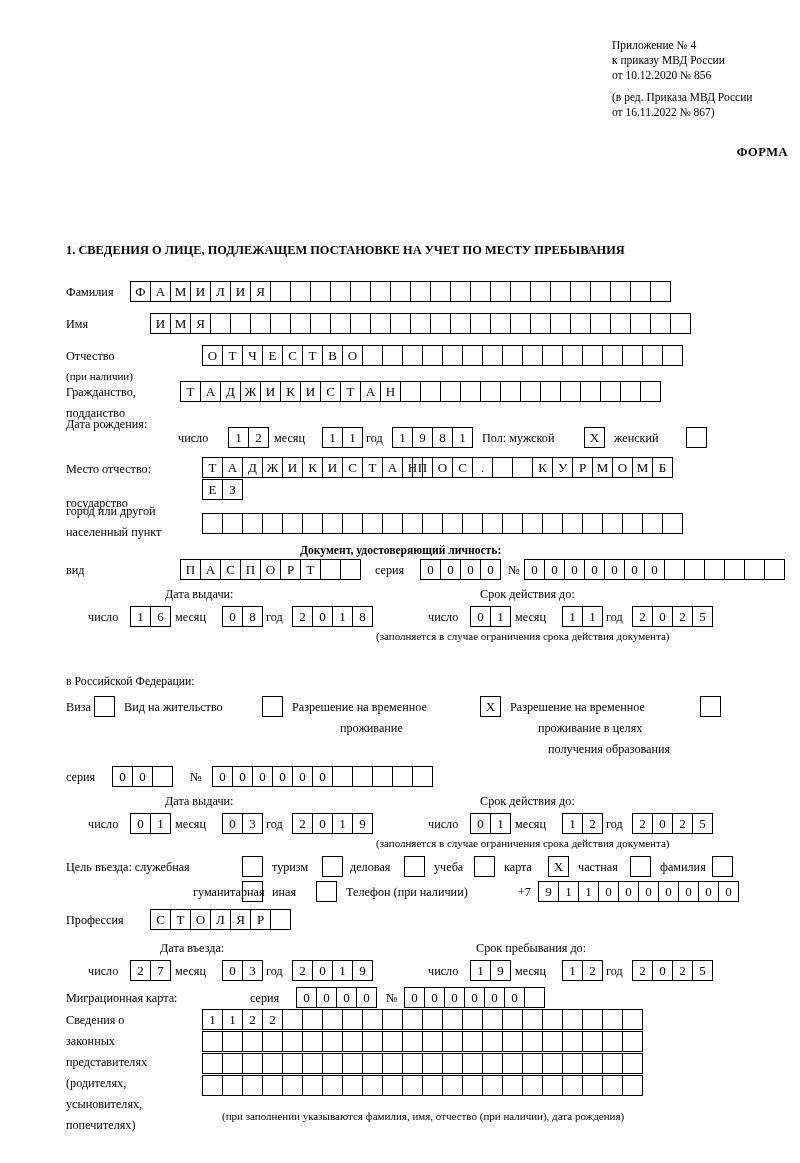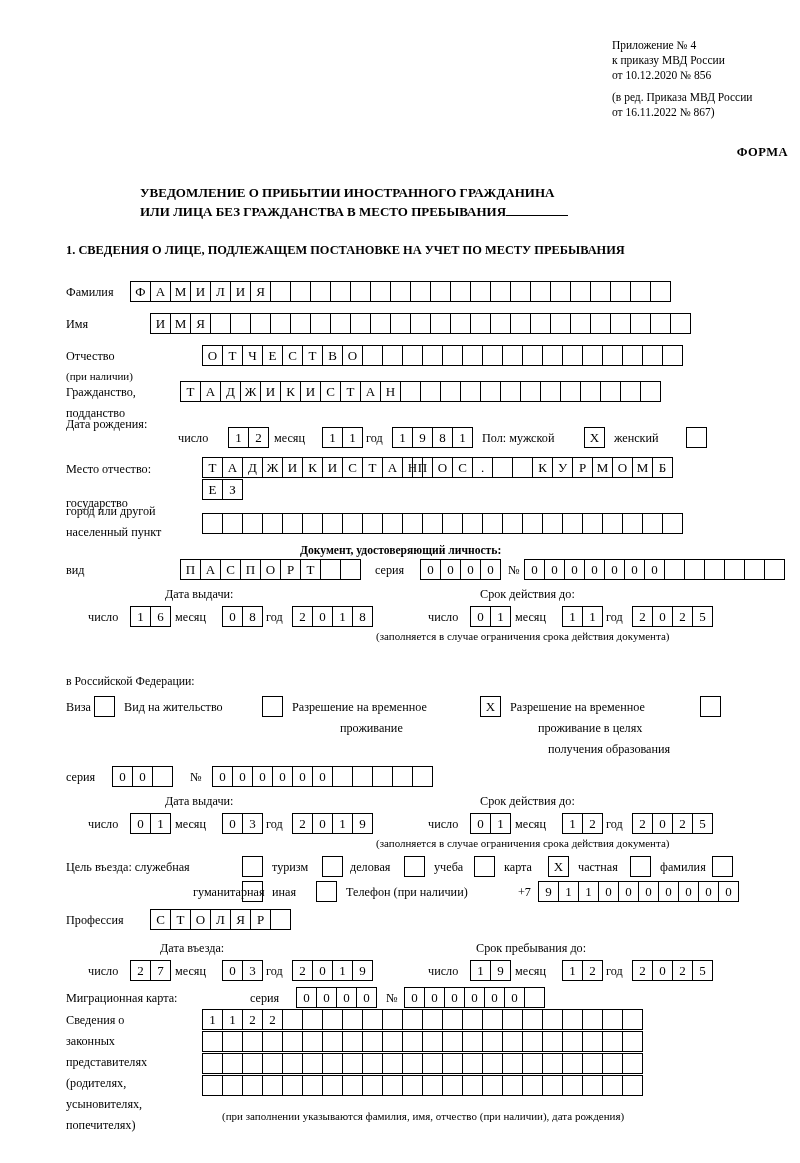--- a/index.html
+++ b/index.html
@@ -68,24 +68,20 @@
   <div class="hdr">
     <div>Приложение № 4</div>
     <div>к приказу МВД России</div>
     <div>от 10.12.2020 № 856</div>
     <div class="gap"></div>
     <div>(в ред. Приказа МВД России</div>
     <div>от 16.11.2022 № 867)</div>
   </div>
   <div class="forma">ФОРМА</div>
 
-  <div class="title">
-    <div>УВЕДОМЛЕНИЕ О ПРИБЫТИИ ИНОСТРАННОГО ГРАЖДАНИНА</div>
-    <div><span>ИЛИ ЛИЦА БЕЗ ГРАЖДАНСТВА В МЕСТО ПРЕБЫВАНИЯ</span><span class="ul"></span></div>
-  </div>
 
   <div class="sect1">1. СВЕДЕНИЯ О ЛИЦЕ, ПОДЛЕЖАЩЕМ ПОСТАНОВКЕ НА УЧЕТ ПО МЕСТУ ПРЕБЫВАНИЯ</div>
 
   <div class="t" style="left:66px; top:285px;">Фамилия</div>
   <div class="cells" style="left:130px; top:281px;">
       <div class="c">Ф</div>
       <div class="c">А</div>
       <div class="c">М</div>
       <div class="c">И</div>
       <div class="c">Л</div>

